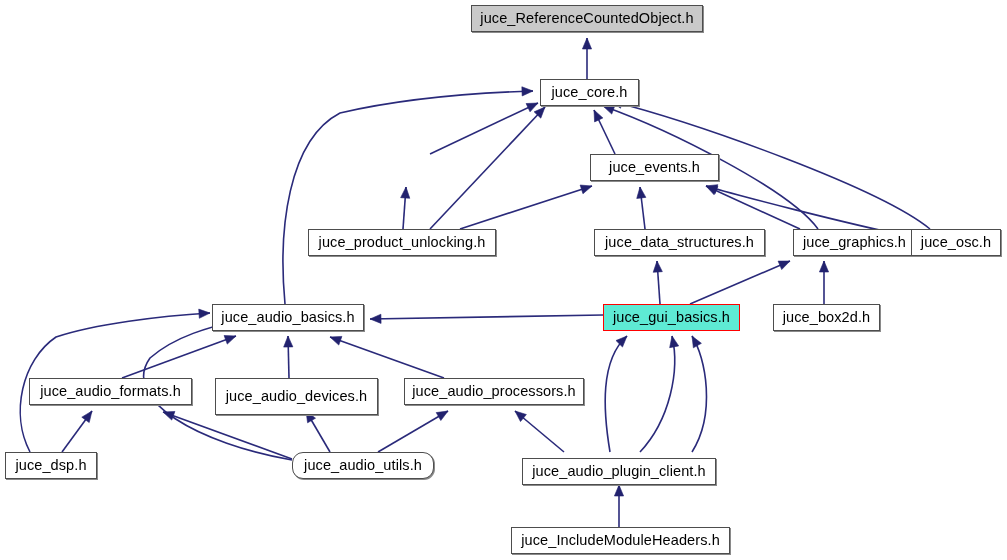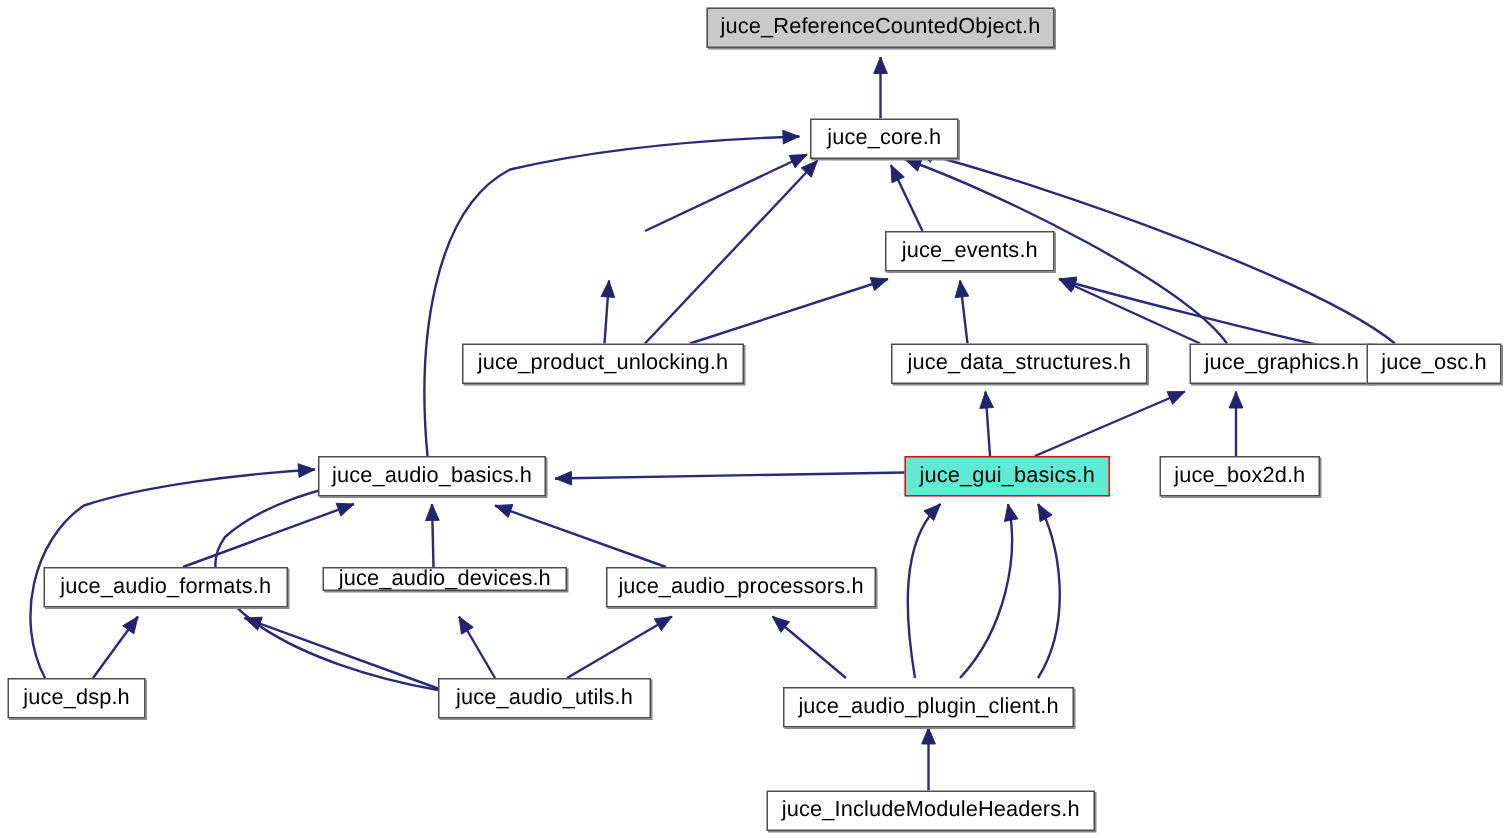--- a/index.html
+++ b/index.html
@@ -135,21 +135,21 @@
       <path d="M 619,527 L 619,485" class="edge-path"></path>
       <polygon points="619,485 614.4,496 623.6,496" class="edge-head"></polygon>
     </svg>
   <div id="node-layer">
       <div class="graph-node root-node" style="left: 471px; top: 5px; width: 232px; height: 27px;">
         <span>juce_ReferenceCountedObject.h</span>
       </div>
       <div class="graph-node" style="left: 540px; top: 79px; width: 99px; height: 27px; text-align: center;">
         <span>juce_core.h</span>
       </div>
-      <div class="graph-node" style="left: 590px; top: 154px; width: 113px; height: 27px;">
+      <div class="graph-node" style="left: 590px; top: 154px; width: 129px; height: 27px;">
         <span>juce_events.h</span>
       </div>
       <div class="graph-node" style="left: 308px; top: 229px; width: 188px; height: 27px;">
         <span>juce_product_unlocking.h</span>
       </div>
       <div class="graph-node" style="left: 594px; top: 229px; width: 171px; height: 27px;">
         <span>juce_data_structures.h</span>
       </div>
       <div class="graph-node" style="left: 765px; top: 229px; width: 123px; height: 27px; margin-left: 28px;">
         <span>juce_graphics.h</span>
@@ -162,30 +162,30 @@
       </div>
       <div class="graph-node current-node" style="left: 603px; top: 304px; width: 137px; height: 27px;">
         <span>juce_gui_basics.h</span>
       </div>
       <div class="graph-node" style="left: 773px; top: 304px; width: 107px; height: 27px;">
         <span>juce_box2d.h</span>
       </div>
       <div class="graph-node" style="left: 29px; top: 378px; width: 163px; height: 27px;">
         <span>juce_audio_formats.h</span>
       </div>
-      <div class="graph-node" style="left: 215px; top: 378px; width: 163px; height: 16px; align-items: flex-end;">
+      <div class="graph-node" style="left: 215px; top: 378px; width: 163px; height: 37px;">
         <span>juce_audio_devices.h</span>
       </div>
       <div class="graph-node" style="left: 404px; top: 378px; width: 180px; height: 27px;">
         <span>juce_audio_processors.h</span>
       </div>
       <div class="graph-node" style="left: 5px; top: 452px; width: 92px; height: 27px;">
         <span>juce_dsp.h</span>
       </div>
-      <div class="graph-node" style="left: 292px; top: 452px; width: 142px; height: 27px;">
+      <div class="graph-node" style="left: 292px; top: 452px; width: 142px; height: 27px; border-radius: 11px;">
         <span>juce_audio_utils.h</span>
       </div>
       <div class="graph-node" style="left: 522px; top: 458px; width: 194px; height: 27px;">
         <span>juce_audio_plugin_client.h</span>
       </div>
       <div class="graph-node" style="left: 511px; top: 527px; width: 219px; height: 27px;">
         <span>juce_IncludeModuleHeaders.h</span>
       </div>
     </div>
 </div>

